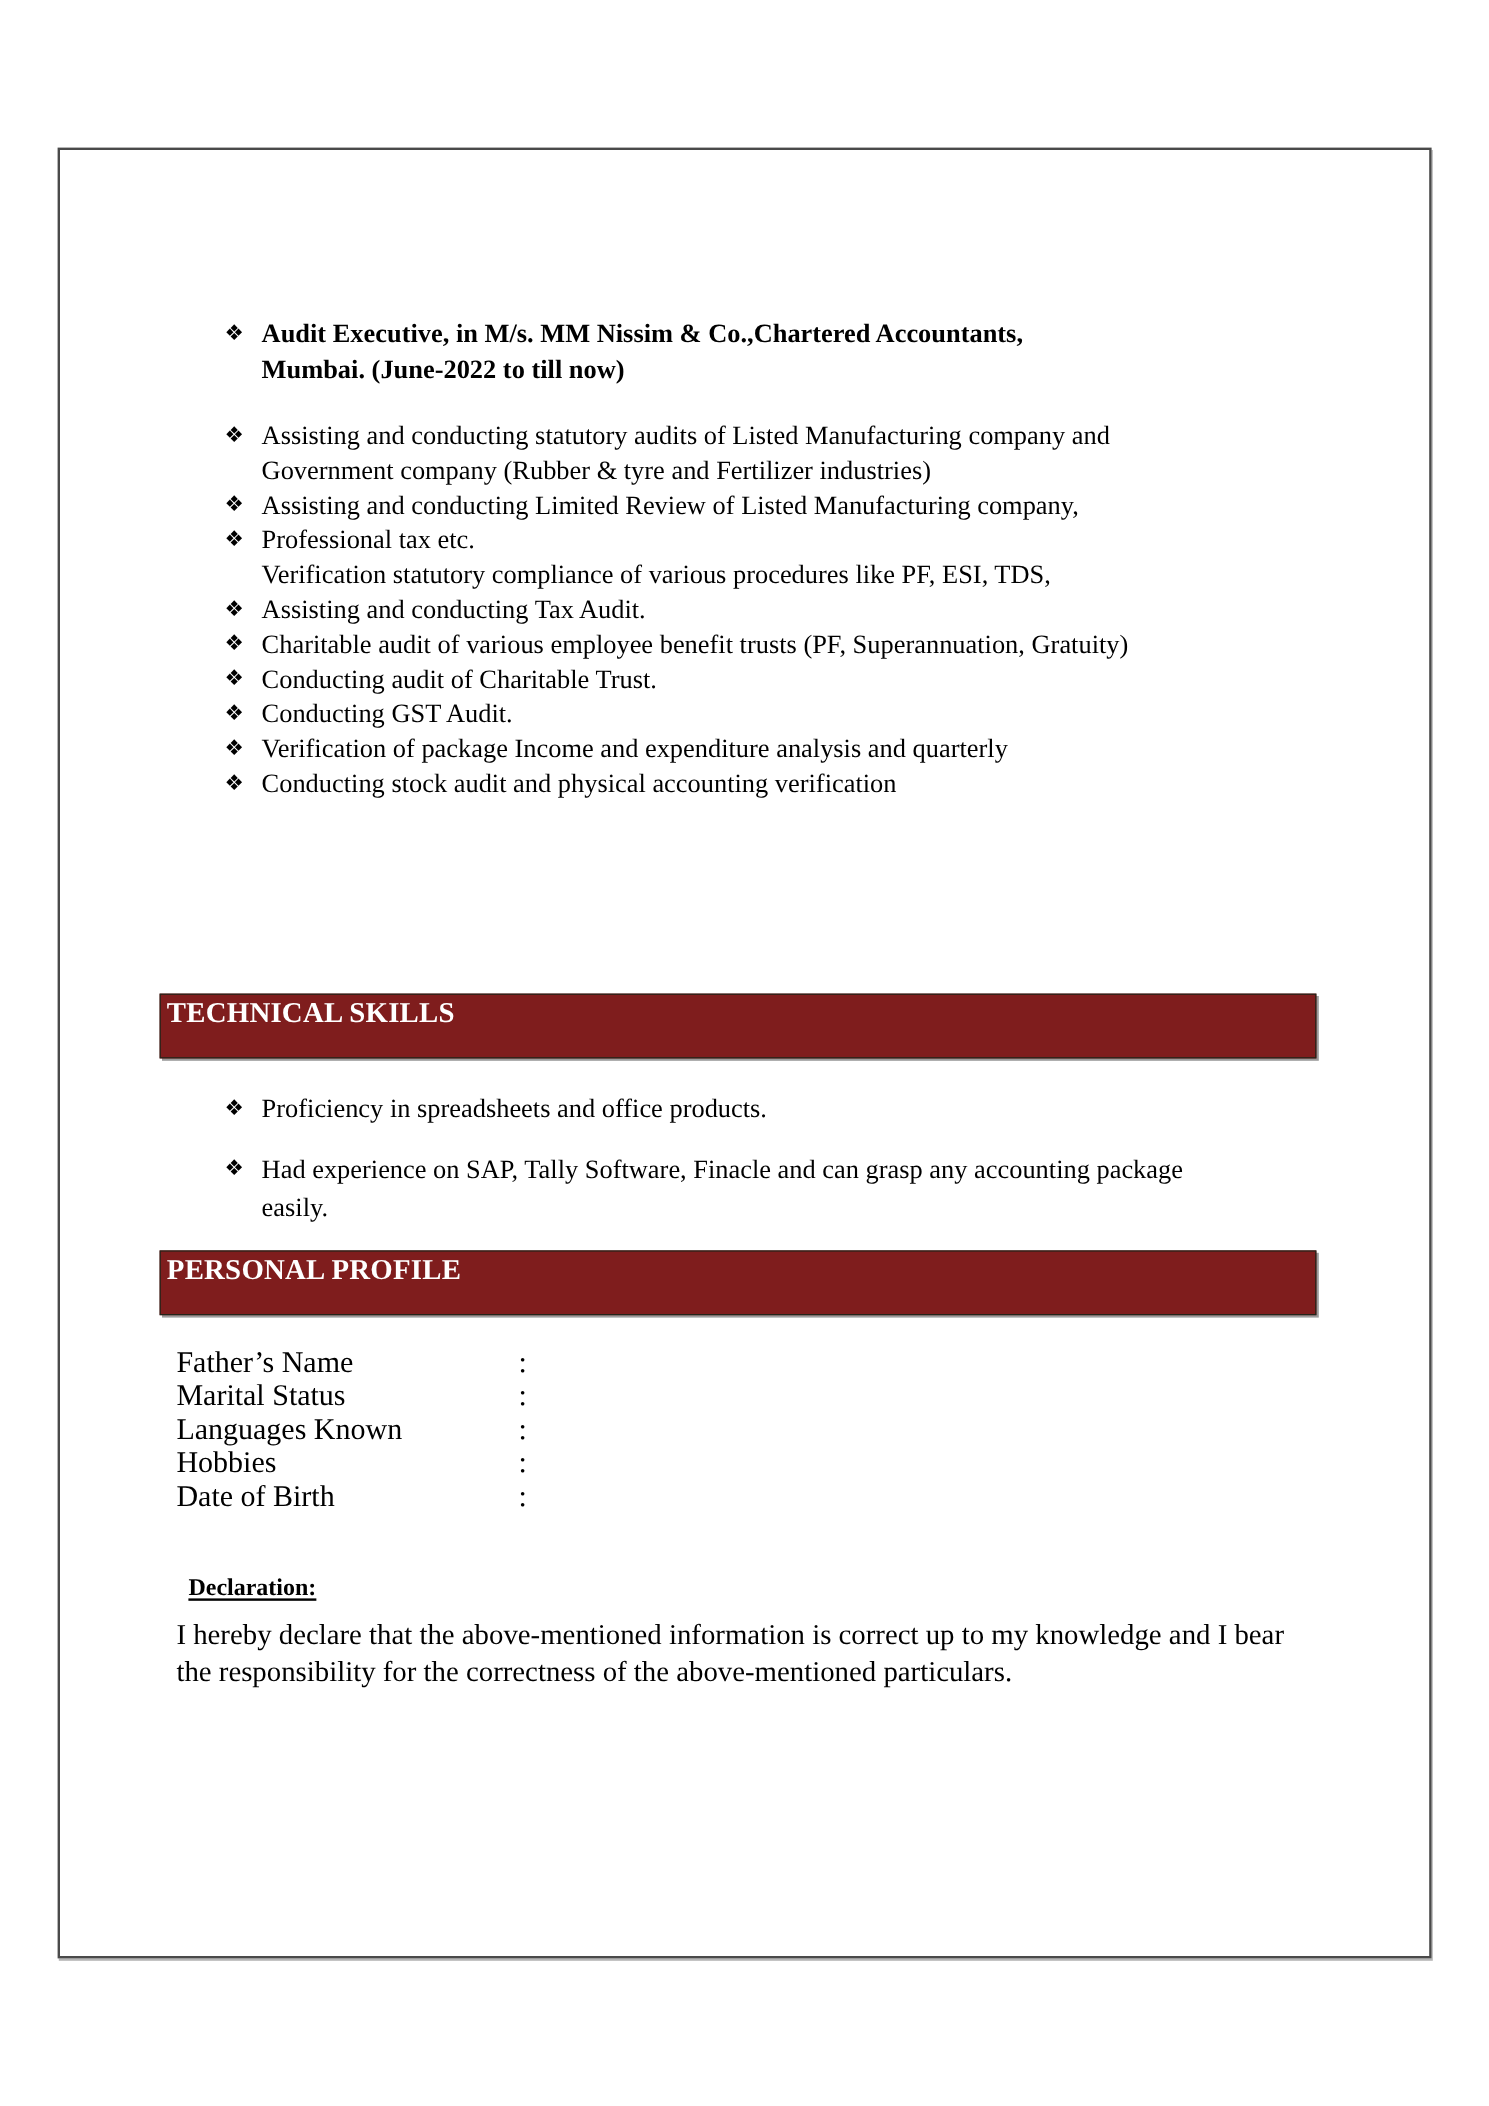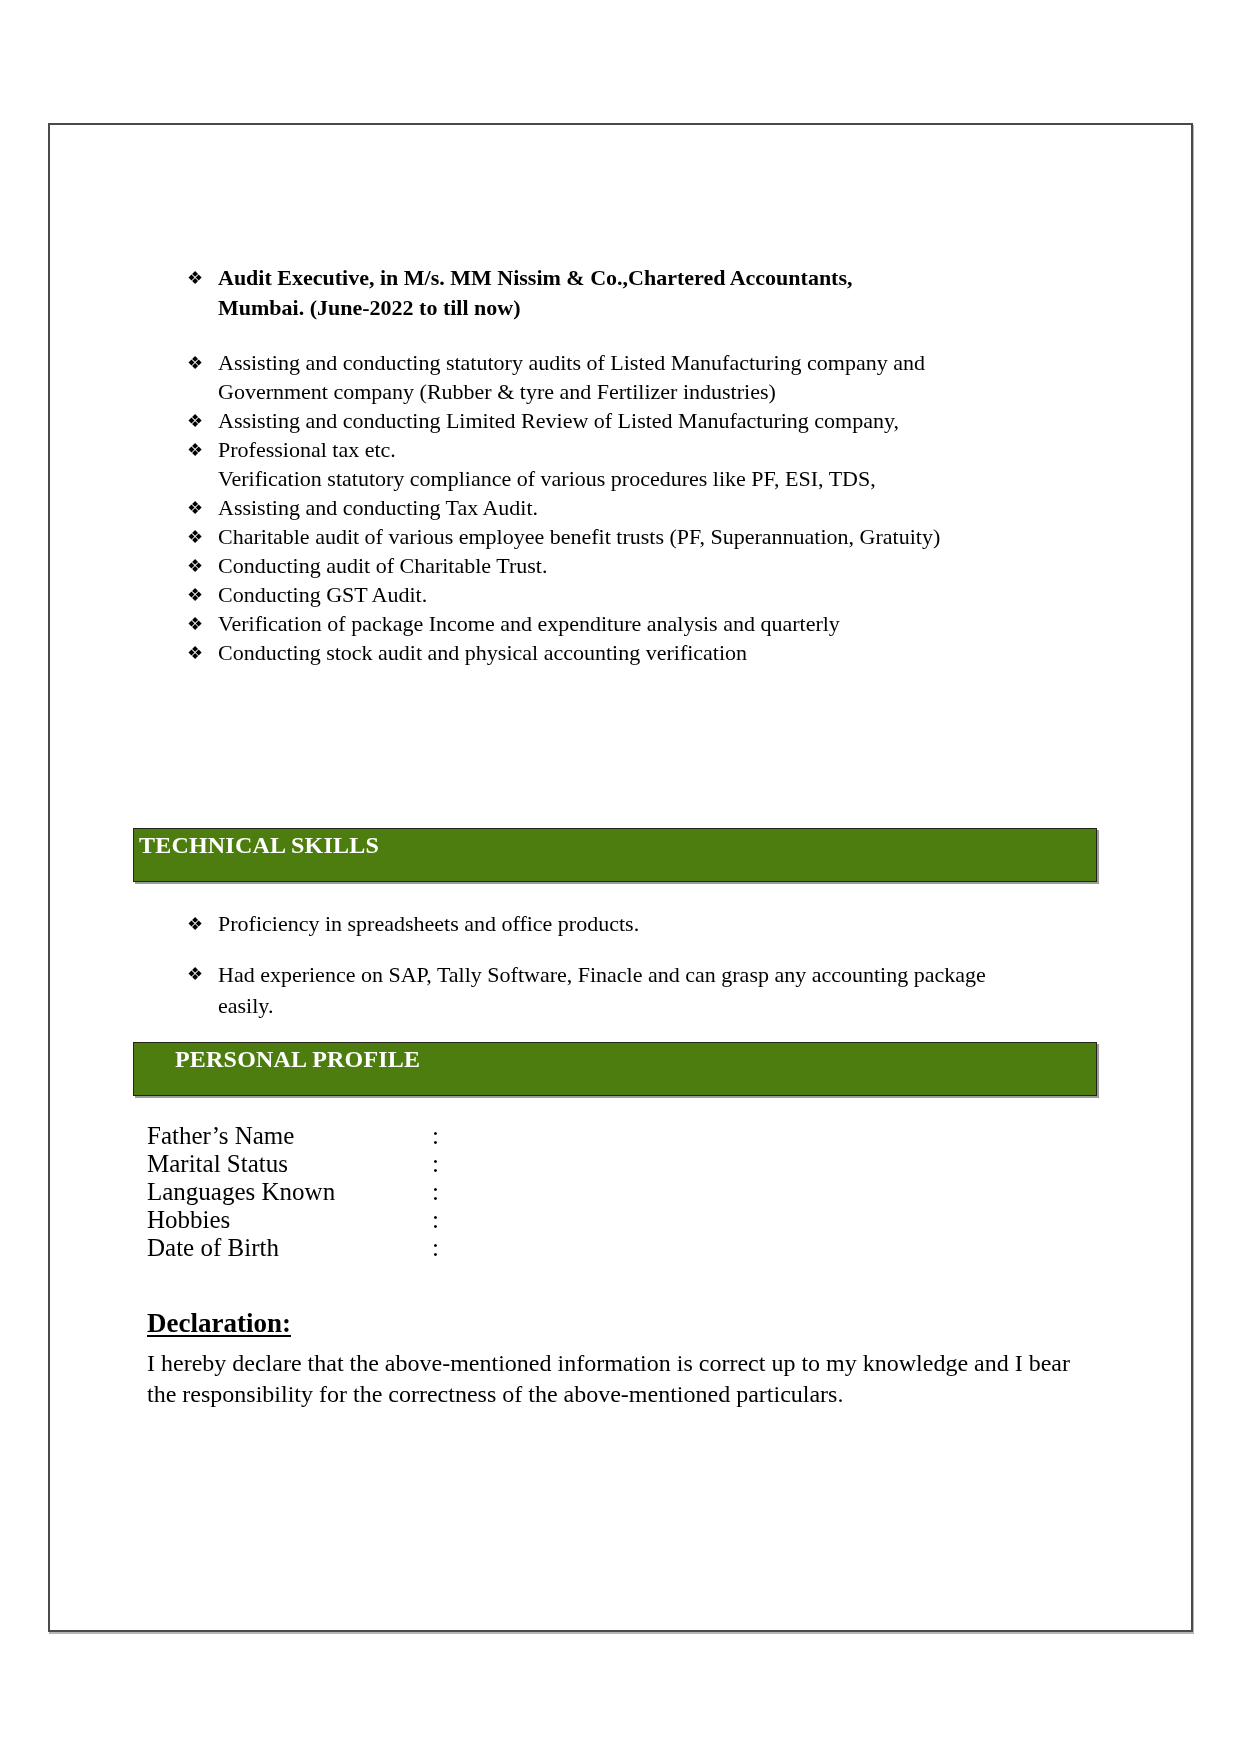--- a/index.html
+++ b/index.html
@@ -29,50 +29,50 @@
   }
   .txt{flex:1 1 auto;}
   .ln{display:block;}
   
   #exp-heading{top:138px;left:137px;font-size:22px;line-height:30px;font-weight:bold;width:940px;}
   #exp-list{top:223px;left:137px;font-size:22px;line-height:29px;width:960px;}
   #exp-list .brow{margin:0;}
   
   .secbar{
     left:83px;width:964px;height:54px;
-    background:#4d7c0f;
+    background:#7f1d1d;
     border:1px solid #202012;
     border:1px solid #24241a;
     box-shadow:2px 2px 0 #9c9c9c;
     box-sizing:border-box;
   }
   .secbar .hdr{
     display:block;
     padding:2px 0 0 5px;
     font-size:24px;font-weight:bold;color:#ffffff;
     line-height:28px;
     letter-spacing:0.2px;
   }
   #tech-bar{top:703px;}
-  #profile-bar{top:917px;padding-left:36px;}
+  #profile-bar{top:917px;}
   
   #tech-list{top:784px;left:137px;font-size:22px;line-height:30px;width:900px;}
   #tech-list .brow + .brow{margin-top:20px;}
   #tech-list .ln{line-height:31px;font-family:Liberation Serif, serif;}
   #tech-list .brow:first-child .ln{line-height:30px;}
   
   #profile-rows{top:997px;left:97px;font-size:25px;}
   .prow{height:28px;line-height:28px;display:flex;}
   .plabel{width:285px;flex:0 0 285px;}
   .pcolon{width:20px;flex:0 0 20px;}
   .pvalue{flex:1 1 auto;}
   
   #decl-heading{
-    top:1183px;left:97px;
-    font-size:27px;line-height:31px;font-weight:bold;
+    top:1183px;left:107px;
+    font-size:20px;line-height:31px;font-weight:bold;
     text-decoration:underline;
     text-decoration-thickness:2px;
     text-underline-offset:3px;
   }
   #decl-text{top:1223px;left:97px;font-size:24px;line-height:31px;width:955px;}
 </style>
 </head>
 <body>
 
 <div class="page">

